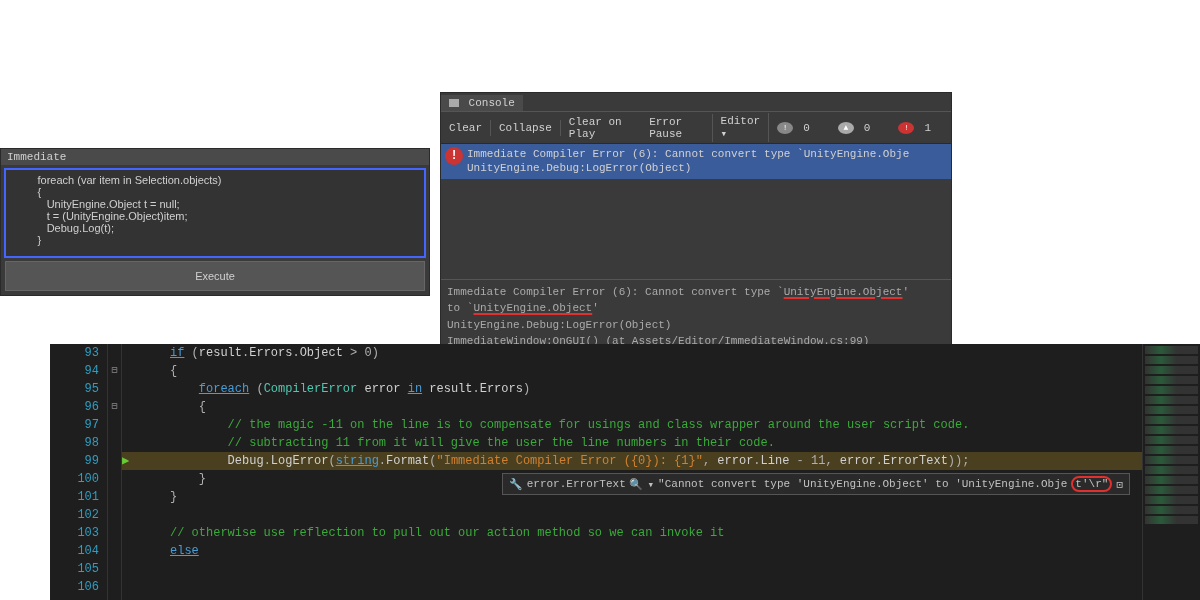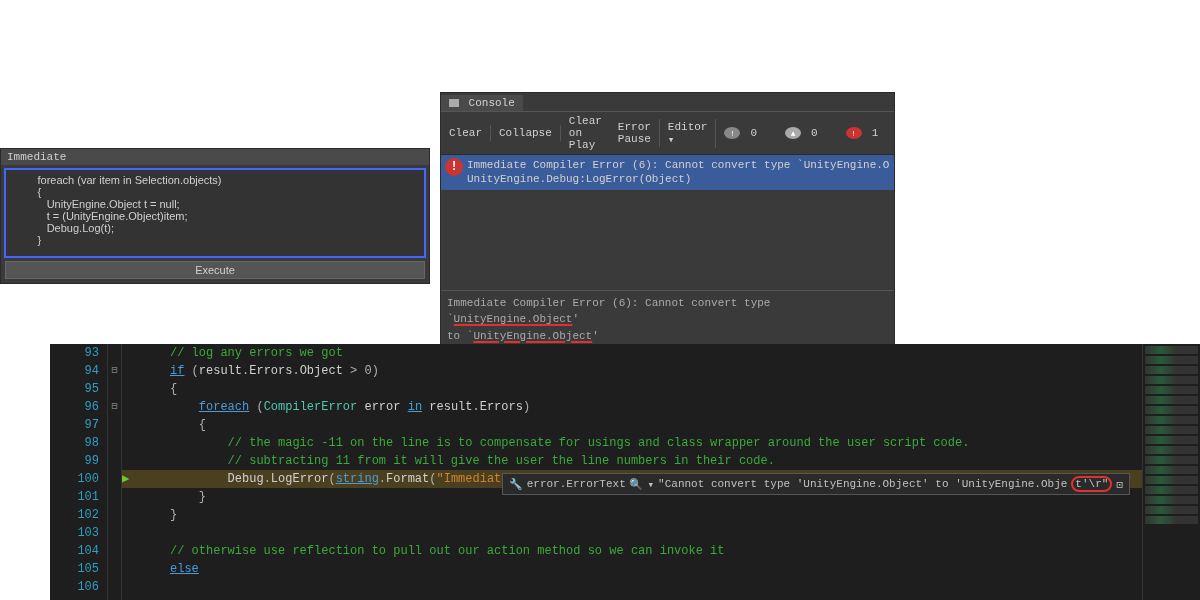--- a/index.html
+++ b/index.html
@@ -40,31 +40,31 @@
   white-space: pre;
 }
 .execute-btn {
   display: block;
   width: calc(100% - 8px);
   margin: 3px auto 4px auto;
   background: #555;
   color: #d0d0d0;
   border: 1px solid #666;
   font-size: 11px;
-  padding: 2px 0;
+  padding: 8px 0;
   text-align: center;
   cursor: pointer;
 }
 
 
 .console-window {
   position: absolute;
   left: 440px;
   top: 92px;
-  width: 455px;
+  width: 512px;
   background: #3a3a3a;
   border: 1px solid #2a2a2a;
 }
 .console-tab {
   display: inline-block;
   background: #4a4a4a;
   color: #d0d0d0;
   font-size: 11px;
   padding: 2px 8px;
 }
@@ -335,21 +335,20 @@
       <div class="fold"></div>
     <div class="fold"></div>
       <div class="fold"></div>
       <div class="fold"></div>
     <div class="fold"></div>
       <div class="fold"></div>
       <div class="fold"></div>
       <div class="fold"></div>
   </div>
   <div class="code-content">
-    <div class="code-line"><span class="c-comment">// log any errors we got</span></div>
     <div class="code-line"><span class="c-keyword">if</span> <span class="c-punct">(</span><span class="c-ident">result</span><span class="c-punct">.</span><span class="c-ident">Errors</span><span class="c-punct">.</span><span class="c-ident">Object</span> <span class="c-punct">&gt;</span> <span class="c-number">0</span><span class="c-punct">)</span></div>
     <div class="code-line"><span class="c-punct">{</span></div>
     <div class="code-line">    <span class="c-keyword">foreach</span> <span class="c-punct">(</span><span class="c-type">CompilerError</span> <span class="c-ident">error</span> <span class="c-keyword">in</span> <span class="c-ident">result</span><span class="c-punct">.</span><span class="c-ident">Errors</span><span class="c-punct">)</span></div>
     <div class="code-line">    <span class="c-punct">{</span></div>
     <div class="code-line">        <span class="c-comment">// the magic -11 on the line is to compensate for usings and class wrapper around the user script code.</span></div>
     <div class="code-line">        <span class="c-comment">// subtracting 11 from it will give the user the line numbers in their code.</span></div>
     <div class="code-line hl"><span class="arrow-exe">▶</span>        <span class="c-ident">Debug</span><span class="c-punct">.</span><span class="c-method">LogError</span><span class="c-punct">(</span><span class="c-keyword">string</span><span class="c-punct">.</span><span class="c-method">Format</span><span class="c-punct">(</span><span class="c-string">"Immediate Compiler Error ({0}): {1}"</span><span class="c-punct">,</span> <span class="c-ident">error</span><span class="c-punct">.</span><span class="c-ident">Line</span> <span class="c-punct">-</span> <span class="c-number">11</span><span class="c-punct">,</span> <span class="c-ident">error</span><span class="c-punct">.</span><span class="c-ident">ErrorText</span><span class="c-punct">));</span></div>
     <div class="code-line">    <span class="c-punct">}</span></div>
     <div class="code-line"><span class="c-punct">}</span></div>
     <div class="code-line"></div>

